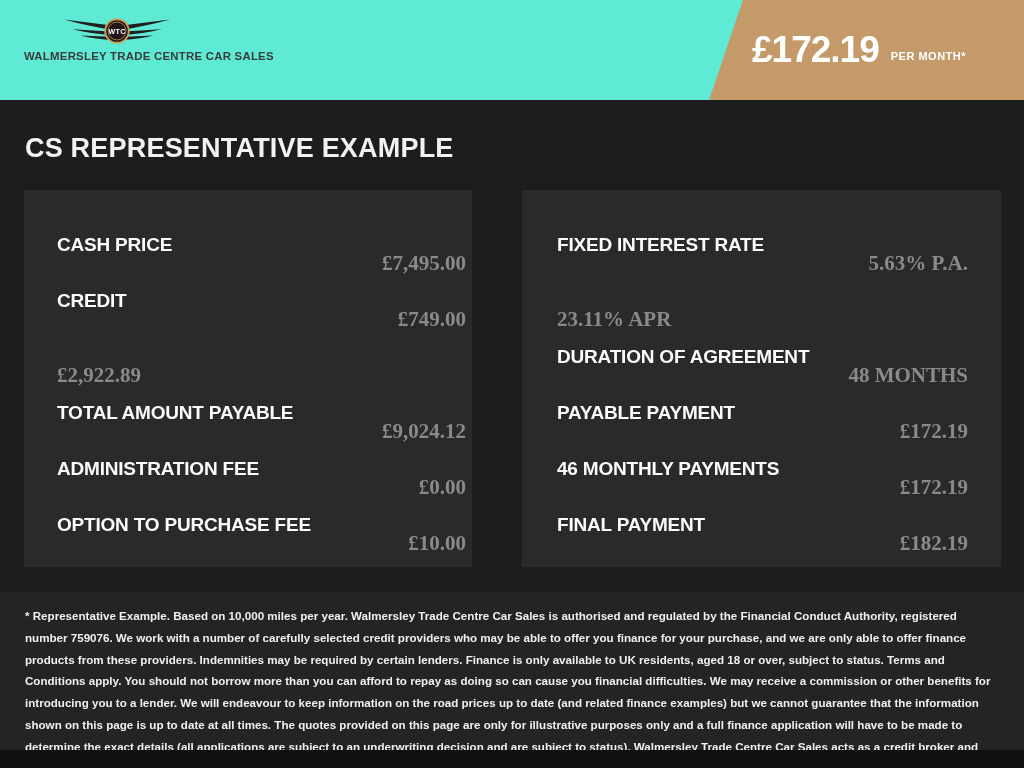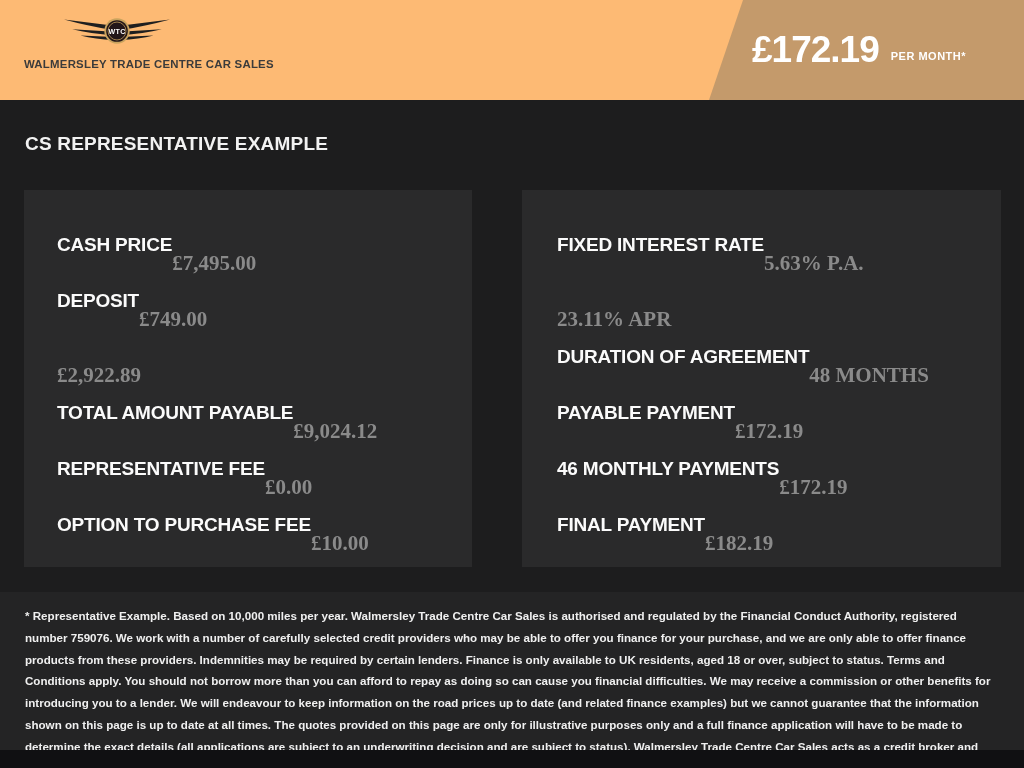--- a/index.html
+++ b/index.html
@@ -11,51 +11,51 @@
   }
   *{box-sizing:border-box;}
   html,body{margin:0;padding:0;}
   body{
     width:1024px;height:768px;position:relative;overflow:hidden;
     background:var(--page-bg);
     font-family:"Liberation Sans", sans-serif;
   }
 
   
-  .header{position:absolute;top:0;left:0;width:1024px;height:100px;background:#fdba74;}
+  .header{position:absolute;top:0;left:0;width:1024px;height:100px;background:#5eead4;}
   .logo{position:absolute;left:24px;top:12px;width:186px;}
   .logo svg{display:block;width:112px;height:38px;margin:0 auto;}
   .brand-name{
-    margin-top:8px;text-align:center;white-space:nowrap;
+    margin-top:0;text-align:center;white-space:nowrap;
     font-size:11.4px;font-weight:bold;color:#3b3b3b;letter-spacing:0.25px;
   }
   .gold-banner{
     position:absolute;top:0;right:0;width:320px;height:100px;
     background:var(--gold);
     clip-path:polygon(39px 0, 100% 0, 100% 100%, 5px 100%);
     display:flex;align-items:center;
   }
   .price-amount{
     margin-left:48px;font-size:37px;font-weight:bold;color:#ffffff;letter-spacing:-1px;
   }
   .price-period{
     margin-left:12px;margin-top:12px;font-size:11px;font-weight:bold;color:#ffffff;letter-spacing:0.5px;
   }
 
   
   .page-title{
     position:absolute;left:25px;top:133px;
-    font-size:19px;font-weight:bold;color:#f2f2f2;letter-spacing:0.2px;
+    font-size:27px;font-weight:bold;color:#f2f2f2;letter-spacing:0.2px;
   }
   .panel{
     position:absolute;top:190px;height:377px;background:var(--panel-bg);
   }
   .panel.left{left:24px;width:448px;padding:27px 6px 0 33px;}
   .panel.right{left:522px;width:479px;padding:27px 33px 0 35px;}
-  .row{height:56px;display:flex;align-items:center;}
+  .row{height:56px;display:flex;justify-content:space-between;align-items:center;}
   .row .lbl{
     font-size:19px;font-weight:bold;color:#fbfbfb;letter-spacing:-0.2px;white-space:nowrap;
   }
   .row .val{
     font-family:"Liberation Serif", serif;
     font-size:21px;font-weight:bold;color:var(--value-text);white-space:nowrap;margin-top:37px;
   }
 
   
   .footer{
@@ -105,32 +105,32 @@
 </div>
 
 <div class="page-title">CS REPRESENTATIVE EXAMPLE</div>
 
 <div class="panel left">
   <div class="row">
     <span class="lbl">CASH PRICE</span>
     <span class="val">£7,495.00</span>
   </div>
   <div class="row">
-    <span class="lbl">DEPOSIT</span>
+    <span class="lbl">CREDIT</span>
     <span class="val">£749.00</span>
   </div>
   <div class="row">
     <span class="val">£2,922.89</span>
   </div>
   <div class="row">
     <span class="lbl">TOTAL AMOUNT PAYABLE</span>
     <span class="val">£9,024.12</span>
   </div>
   <div class="row">
-    <span class="lbl">REPRESENTATIVE FEE</span>
+    <span class="lbl">ADMINISTRATION FEE</span>
     <span class="val">£0.00</span>
   </div>
   <div class="row">
     <span class="lbl">OPTION TO PURCHASE FEE</span>
     <span class="val">£10.00</span>
   </div>
 </div>
 
 <div class="panel right">
   <div class="row">

